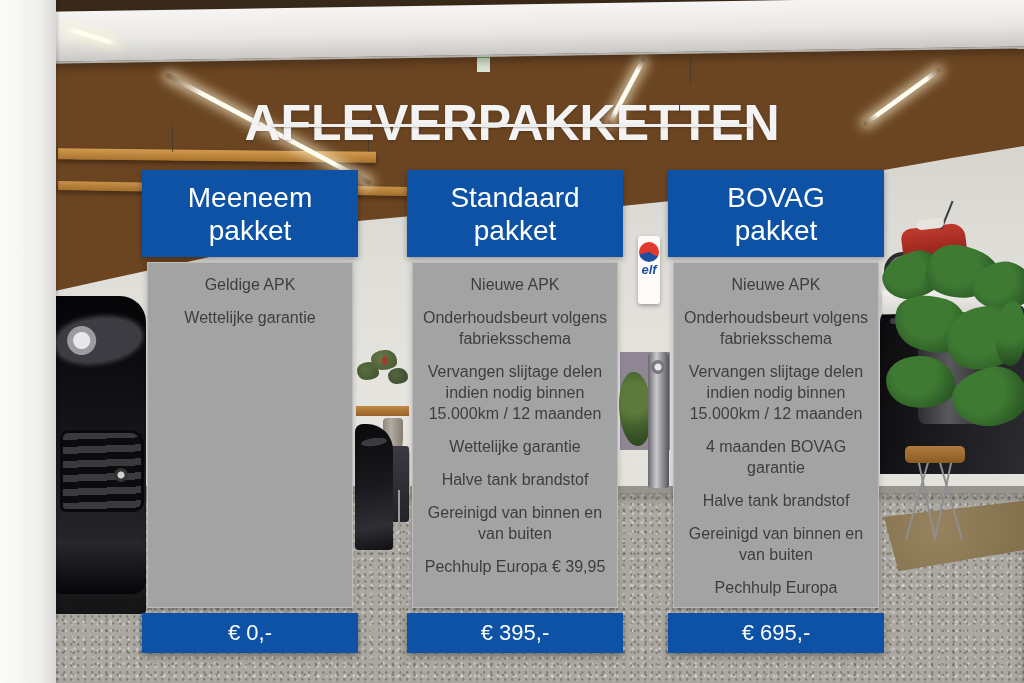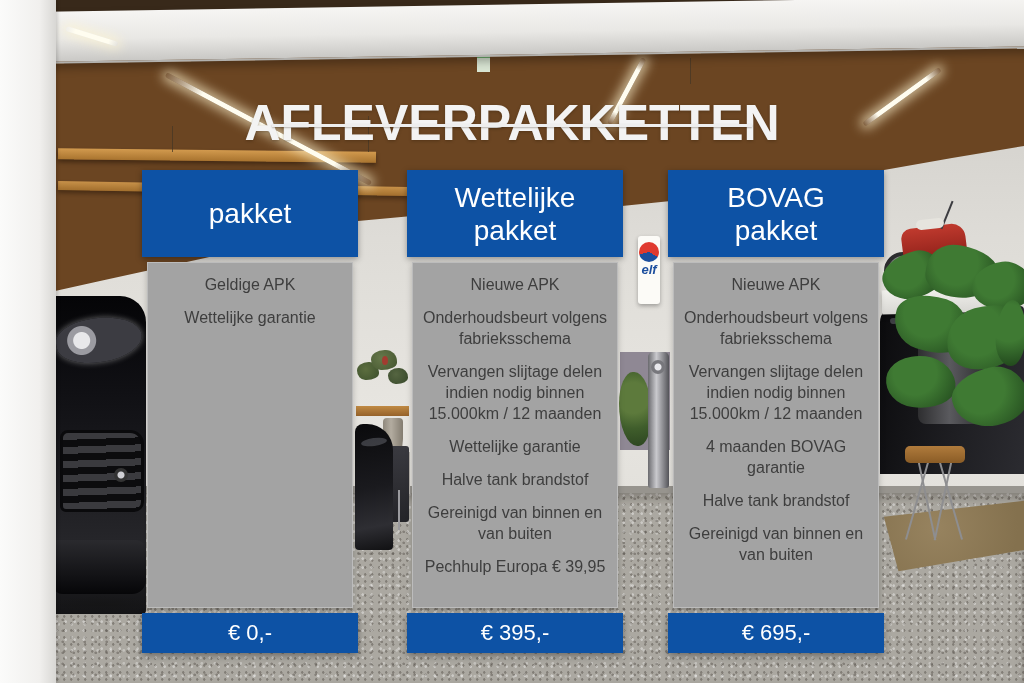--- a/index.html
+++ b/index.html
@@ -266,32 +266,33 @@
 
     <div class="leftwall"></div>
   </div>
 
   <h1 class="title">AFLEVERPAKKETTEN</h1>
   <div class="title-underline"></div>
 
   <div class="cards" id="cards">
   <div class="card">
     <div class="card-header">
+      <span class="l1">Meeneem</span>
       <span class="l2">pakket</span>
     </div>
     <div class="card-body">
           <p class="card-item">Geldige APK</p>
           <p class="card-item">Wettelijke garantie</p>
         </div>
     <div class="card-footer">€ 0,-</div>
   </div>
 
   <div class="card">
     <div class="card-header">
-      <span class="l1">Wettelijke</span>
+      <span class="l1">Standaard</span>
       <span class="l2">pakket</span>
     </div>
     <div class="card-body">
           <p class="card-item">Nieuwe APK</p>
           <p class="card-item">Onderhoudsbeurt volgens fabrieksschema</p>
           <p class="card-item">Vervangen slijtage delen indien nodig binnen 15.000km / 12 maanden</p>
           <p class="card-item">Wettelijke garantie</p>
           <p class="card-item">Halve tank brandstof</p>
           <p class="card-item">Gereinigd van binnen en van buiten</p>
           <p class="card-item">Pechhulp Europa € 39,95</p>
@@ -304,17 +305,18 @@
       <span class="l1">BOVAG</span>
       <span class="l2">pakket</span>
     </div>
     <div class="card-body">
           <p class="card-item">Nieuwe APK</p>
           <p class="card-item">Onderhoudsbeurt volgens fabrieksschema</p>
           <p class="card-item">Vervangen slijtage delen indien nodig binnen 15.000km / 12 maanden</p>
           <p class="card-item">4 maanden BOVAG garantie</p>
           <p class="card-item">Halve tank brandstof</p>
           <p class="card-item">Gereinigd van binnen en van buiten</p>
+          <p class="card-item">Pechhulp Europa</p>
         </div>
     <div class="card-footer">€ 695,-</div>
   </div>
 </div>
 </div>
 
 </body></html>

